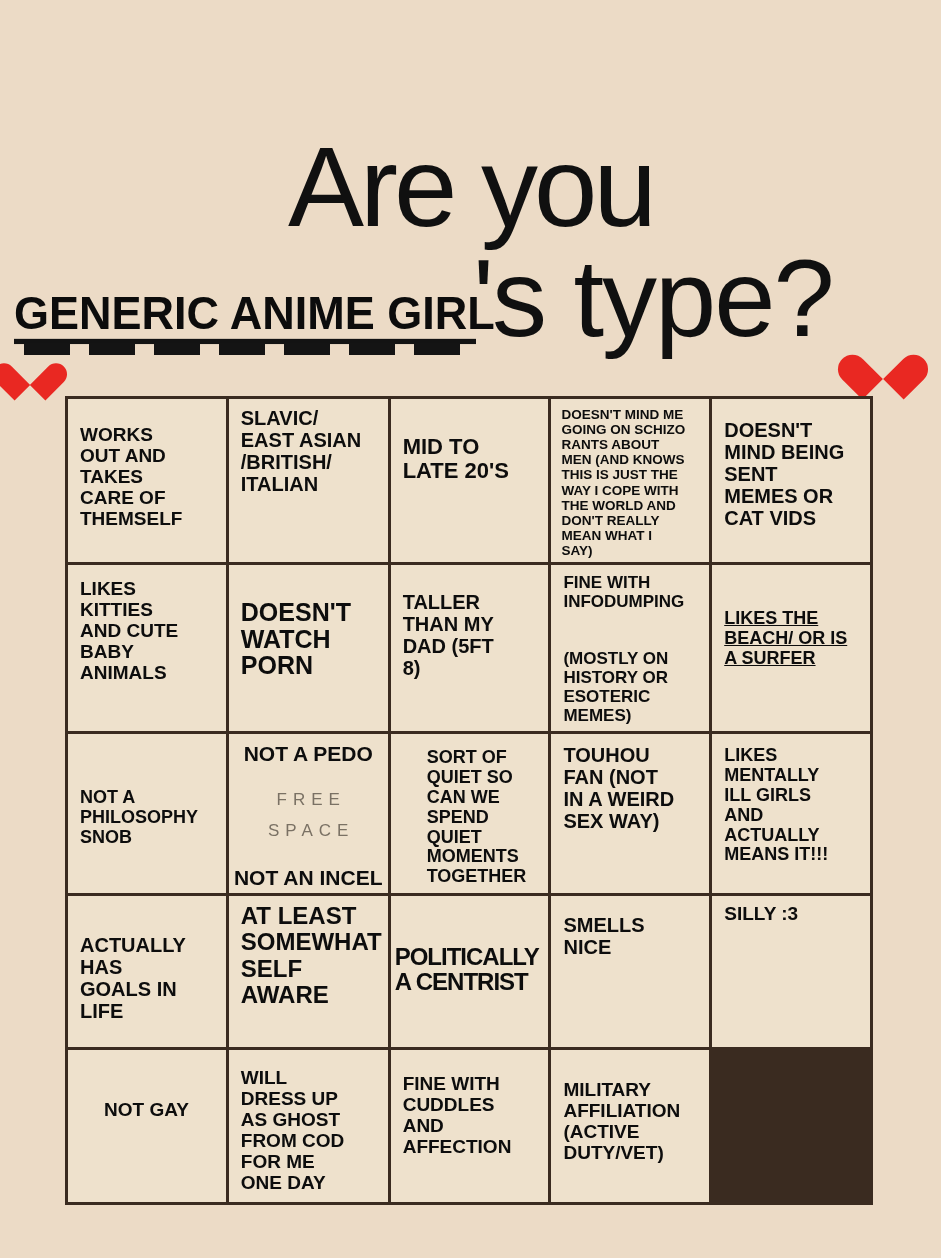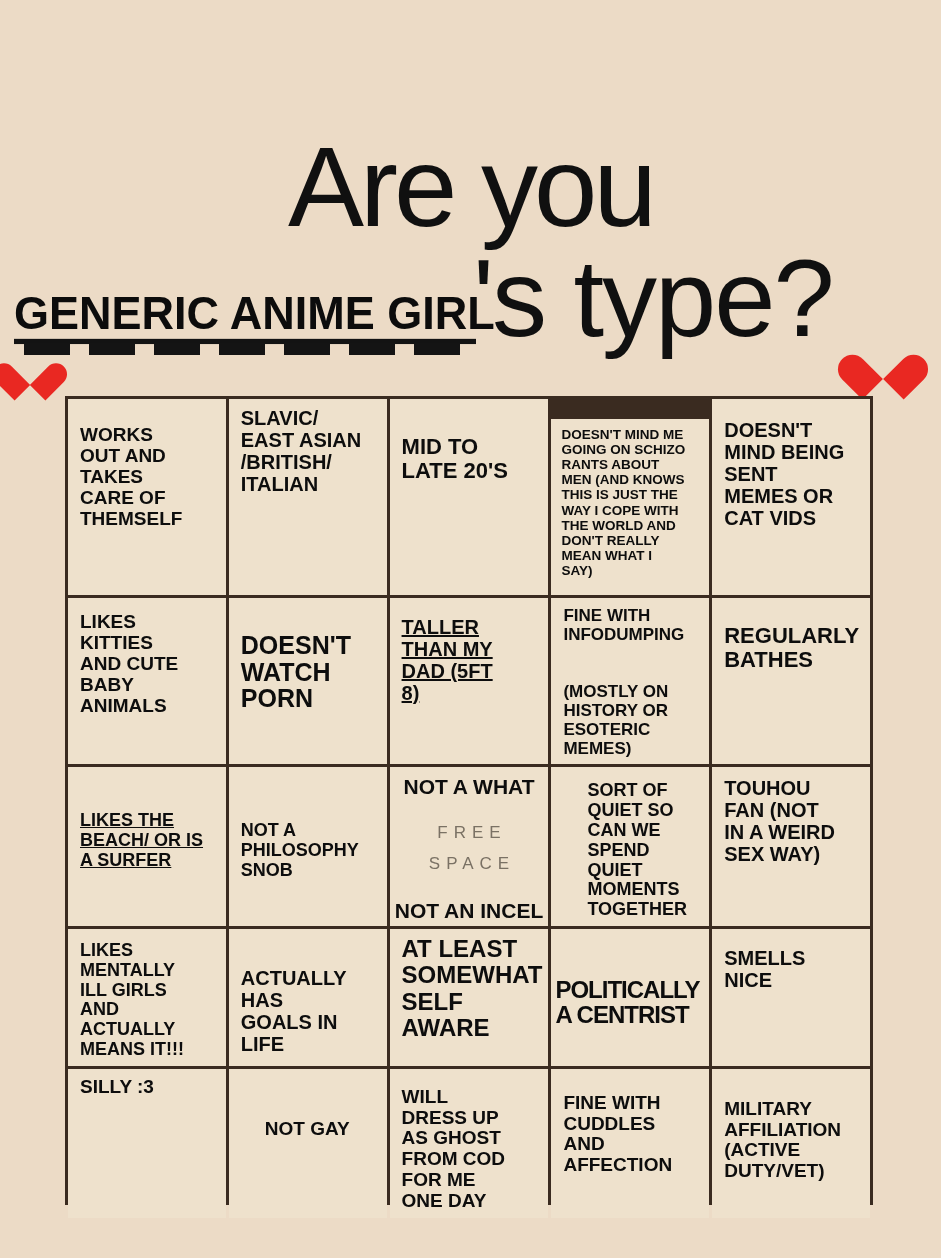--- a/index.html
+++ b/index.html
@@ -83,26 +83,26 @@
     font-size:19px;line-height:1.1;
     padding:10px 6px 6px 12px;
     white-space:pre-line;
     box-sizing:border-box;
     overflow:visible;
   }
   
   .cell[data-cell="r1c1"]{padding-top:26px;}
   .cell[data-cell="r1c2"]{font-size:20px;padding-top:8px;}
   .cell[data-cell="r1c3"]{font-size:22px;padding-top:36px;}
-  .cell[data-cell="r1c4"]{font-size:13.5px;line-height:1.12;padding:8px 2px 17px 10px;margin-top:20px;}
+  .cell[data-cell="r1c4"]{font-size:13.5px;line-height:1.12;padding:8px 2px 4px 10px;}
   .cell[data-cell="r1c5"]{font-size:20px;padding-top:20px;}
   
   .cell[data-cell="r2c1"]{padding-top:14px;}
   .cell[data-cell="r2c2"]{font-size:25px;line-height:1.06;padding-top:34px;}
-  .cell[data-cell="r2c3"]{font-size:20px;padding-top:18px;text-decoration:underline;}
+  .cell[data-cell="r2c3"]{font-size:20px;padding-top:26px;}
   .cell[data-cell="r2c4"]{font-size:17px;padding-top:8px;line-height:1.12;}
   .cell[data-cell="r2c5"]{font-size:22px;padding-top:26px;line-height:1.08;}
   
   .cell[data-cell="r3c1"]{font-size:18px;padding-top:44px;text-decoration:underline;}
   .cell[data-cell="r3c2"]{font-size:18px;padding-top:54px;}
   .cell[data-cell="r3c4"]{font-size:18px;padding-top:14px;padding-left:36px;}
   .cell[data-cell="r3c5"]{font-size:20px;padding-top:10px;}
   
   .cell[data-cell="r4c1"]{font-size:18px;padding-top:12px;}
   .cell[data-cell="r4c2"]{font-size:20px;padding-top:38px;}
@@ -190,31 +190,29 @@
 DAD (5FT
 8)</div>
     <div class="cell" data-cell="r2c4">FINE WITH
 INFODUMPING
 
 
 (MOSTLY ON
 HISTORY OR
 ESOTERIC
 MEMES)</div>
-    <div class="cell" data-cell="r2c5">REGULARLY
-BATHES</div>
 
     <div class="cell" data-cell="r3c1">LIKES THE
 BEACH/ OR IS
 A SURFER</div>
     <div class="cell" data-cell="r3c2">NOT A
 PHILOSOPHY
 SNOB</div>
     <div class="cell free" data-cell="r3c3">
-      <span class="fs-top">NOT A WHAT</span>
+      <span class="fs-top">NOT A PEDO</span>
       <span class="fs-label">FREE
 SPACE</span>
       <span class="fs-bottom">NOT AN INCEL</span>
     </div>
     <div class="cell" data-cell="r3c4">SORT OF
 QUIET SO
 CAN WE
 SPEND
 QUIET
 MOMENTS

